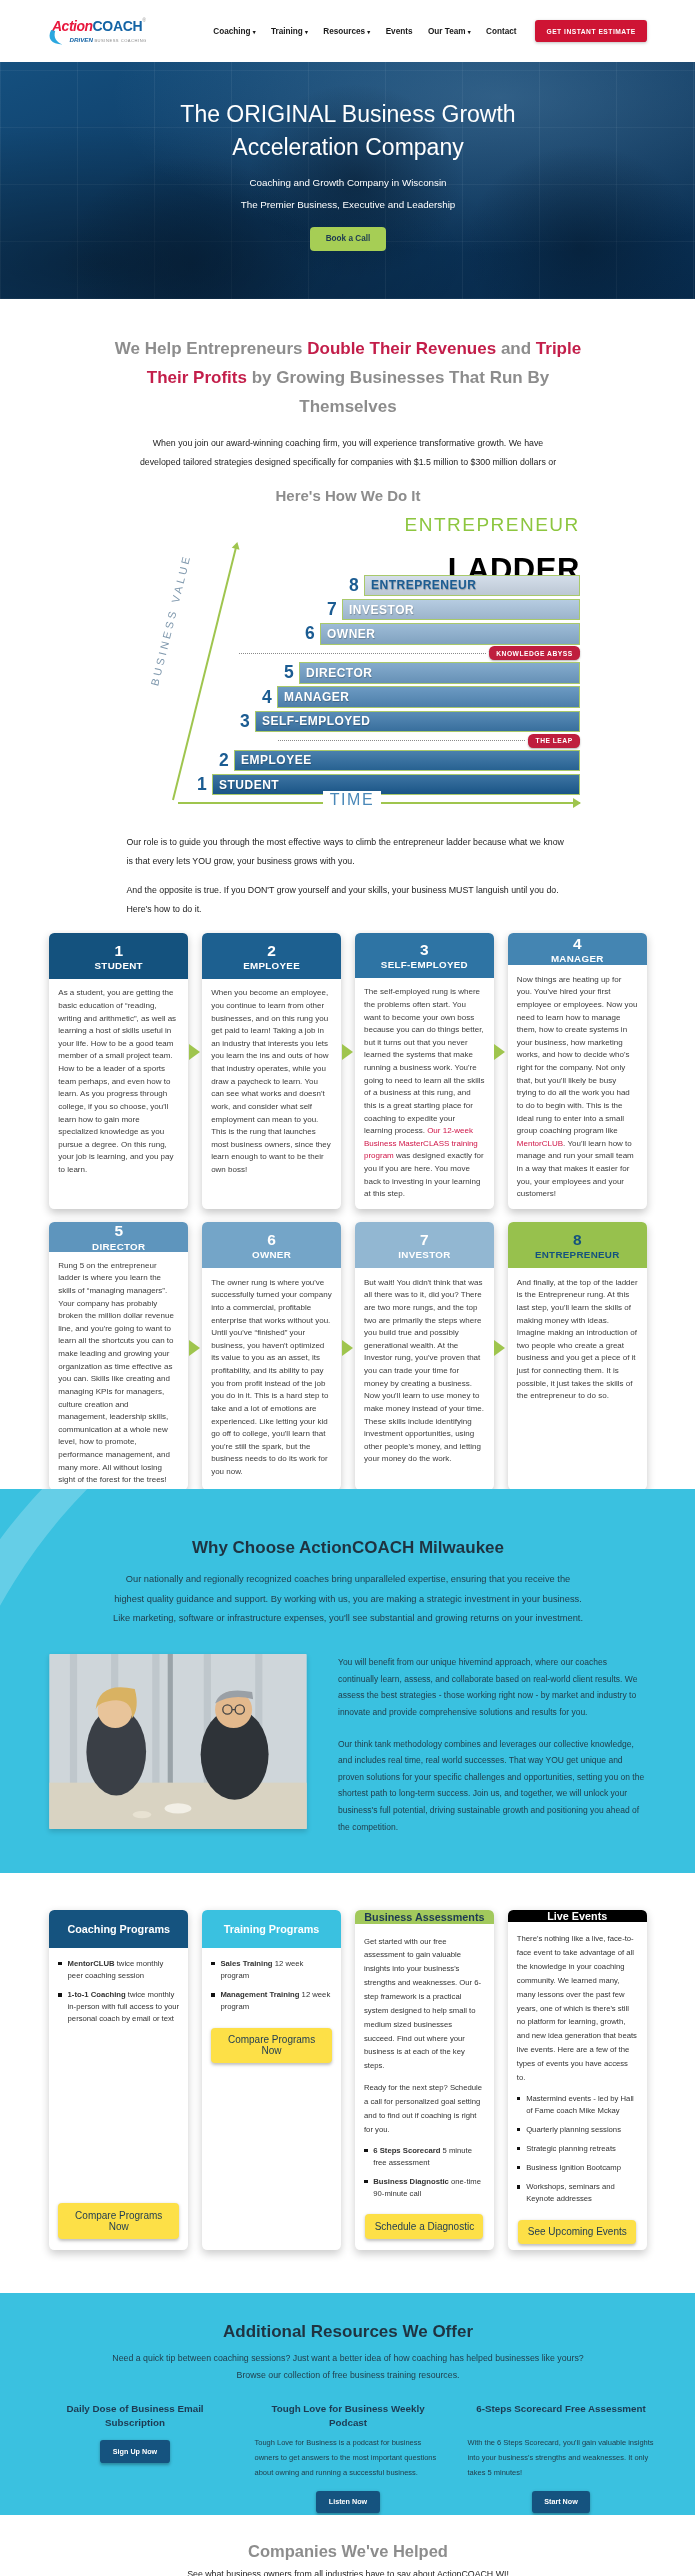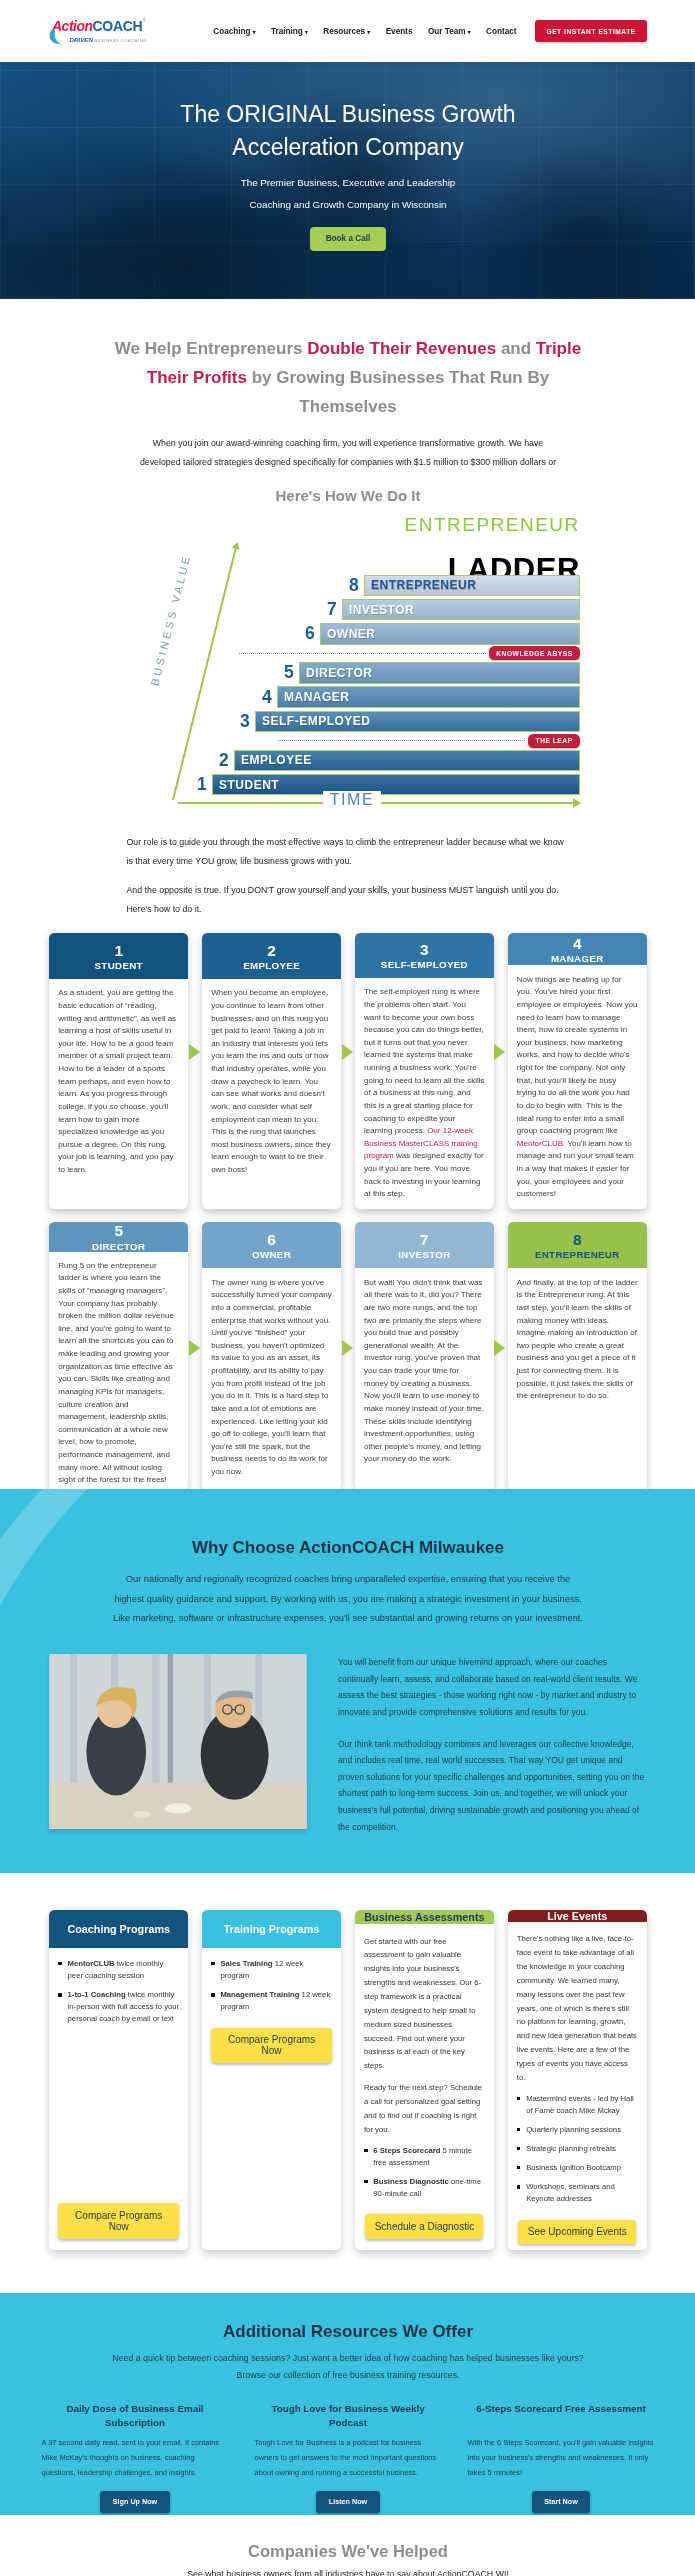--- a/index.html
+++ b/index.html
@@ -140,22 +140,22 @@
         <button class="cta-btn">GET INSTANT ESTIMATE</button>
       </nav>
   </header>
 
   <section id="hero">
     <div class="hero-blob" style="width:258px;height:216px;left:62px;top:93px;"></div>
     <div class="hero-blob" style="width:216px;height:196px;left:247px;top:20.6px;"></div>
     <div class="hero-blob" style="width:237px;height:206px;left:464px;top:82px;"></div>
     <h1>The ORIGINAL Business Growth Acceleration Company</h1>
     <div class="hero-sub">
+      <div>Coaching and Growth Company in Wisconsin</div>
       <div>The Premier Business, Executive and Leadership</div>
-      <div>Coaching and Growth Company in Wisconsin</div>
     </div>
     <button class="book-btn">Book a Call</button>
   </section>
 
   <section id="intro">
     <h2 id="intro-heading"><span>We Help Entrepreneurs </span><span class="redtext">Double Their Revenues</span><span> and </span><span class="redtext">Triple Their Profits</span><span> by Growing Businesses That Run By Themselves</span></h2>
     <p class="intro-para">When you join our award-winning coaching firm, you will experience transformative growth. We have developed tailored strategies designed specifically for companies with $1.5 million to $300 million dollars or more in revenue.</p>
   </section>
 
   <section id="how">
@@ -211,21 +211,21 @@
           <span class="diag-head"></span>
         </div>
       <div class="axis-diag-label">BUSINESS VALUE</div>
       <div class="axis-time">
         <div class="tline"></div>
         <div class="thead"></div>
         <div class="tlabel">TIME</div>
       </div>
     </div>
     <div class="how-paras">
-      <p>Our role is to guide you through the most effective ways to climb the entrepreneur ladder because what we know is that every time YOU grow, life business grows with you.</p>
+      <p>Our role is to guide you through the most effective ways to climb the entrepreneur ladder because what we know is that every lets YOU grow, your business grows with you.</p>
       <p>And the opposite is true.  If you DON'T grow yourself and your skills, your business MUST languish until you do.  Here's how to do it.</p>
     </div>
   </section>
 
   <section id="rungs-section">
     <div class="cards-grid" id="rung-cards">
         <div class="rung-card">
           <div class="rung-card-head" style="background-color: rgb(20, 82, 126); color: rgb(255, 255, 255);">
             <div class="rung-card-num">1</div>
             <div class="rung-card-title">STUDENT</div>
@@ -355,21 +355,21 @@
             <p>Get started with our free assessment to gain valuable insights into your business's strengths and weaknesses. Our 6-step framework is a practical system designed to help small to medium sized businesses succeed. Find out where your business is at each of the key steps.</p>
             <p>Ready for the next step? Schedule a call for personalized goal setting and to find out if coaching is right for you.</p>
             <ul>
               <li><span style="font-weight: 700;">6 Steps Scorecard</span><span> 5 minute free assessment</span></li>
               <li><span style="font-weight: 700; text-align: center;">Business Diagnostic</span><span> one-time 90-minute call</span></li>
             </ul>
             <button class="green-btn">Schedule a Diagnostic</button>
           </div>
         </div>
         <div class="prog-card">
-          <div class="prog-head" style="background-color: #7f1d1d; color: rgb(255, 255, 255);">Live Events</div>
+          <div class="prog-head" style="background-color: #000000; color: rgb(255, 255, 255);">Live Events</div>
           <div class="prog-body">
             <p>There's nothing like a live, face-to-face event to take advantage of all the knowledge in your coaching community.  We learned many, many lessons over the past few years, one of which is there's still no platform for learning, growth, and new idea generation that beats live events. Here are a few of the types of events you have access to.</p>
             <ul>
               <li><span>Mastermind events - led by Hall of Fame coach Mike Mckay</span></li>
               <li><span>Quarterly planning sessions</span></li>
               <li><span>Strategic planning retreats</span></li>
               <li><span>Business Ignition Bootcamp</span></li>
               <li><span>Workshops, seminars and Keynote addresses</span></li>
             </ul>
             <button class="green-btn">See Upcoming Events</button>
@@ -381,21 +381,20 @@
   <section id="resources" class="teal">
     <div class="swoosh-arc" style="left:-206px;top:-464px;"></div>
     <h2>Additional Resources We Offer</h2>
     <div class="res-sub">
       <div>Need a quick tip between coaching sessions? Just want a better idea of how coaching has helped businesses like yours?</div>
       <div>Browse our collection of free business training resources.</div>
     </div>
     <div class="res-cols" id="resource-cols">
         <div class="res-col">
           <div class="res-title">Daily Dose of Business Email Subscription</div>
-          <div class="res-body">A 37 second daily read, sent to your email. It contains Mike McKay's thoughts on business, coaching questions, leadership challenges, and insights.</div>
           <button class="blue-btn">Sign Up Now</button>
         </div>
         <div class="res-col">
           <div class="res-title">Tough Love for Business Weekly Podcast</div>
           <div class="res-body">Tough Love for Business is a podcast for business owners to get answers to the most important questions about owning and running a successful business.</div>
           <button class="blue-btn">Listen Now</button>
         </div>
         <div class="res-col">
           <div class="res-title">6-Steps Scorecard Free Assessment</div>
           <div class="res-body">With the 6 Steps Scorecard, you'll gain valuable insights into your business's strengths and weaknesses. It only takes 5 minutes!</div>

